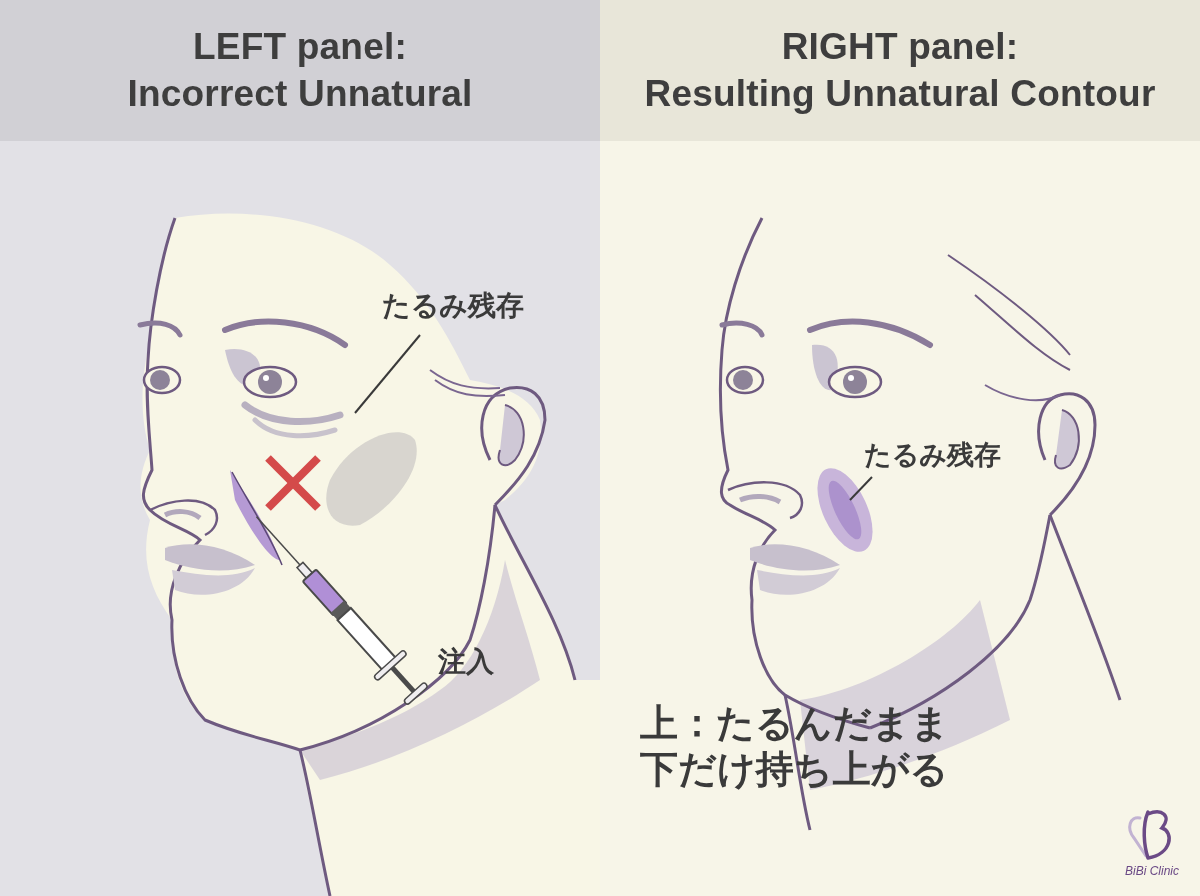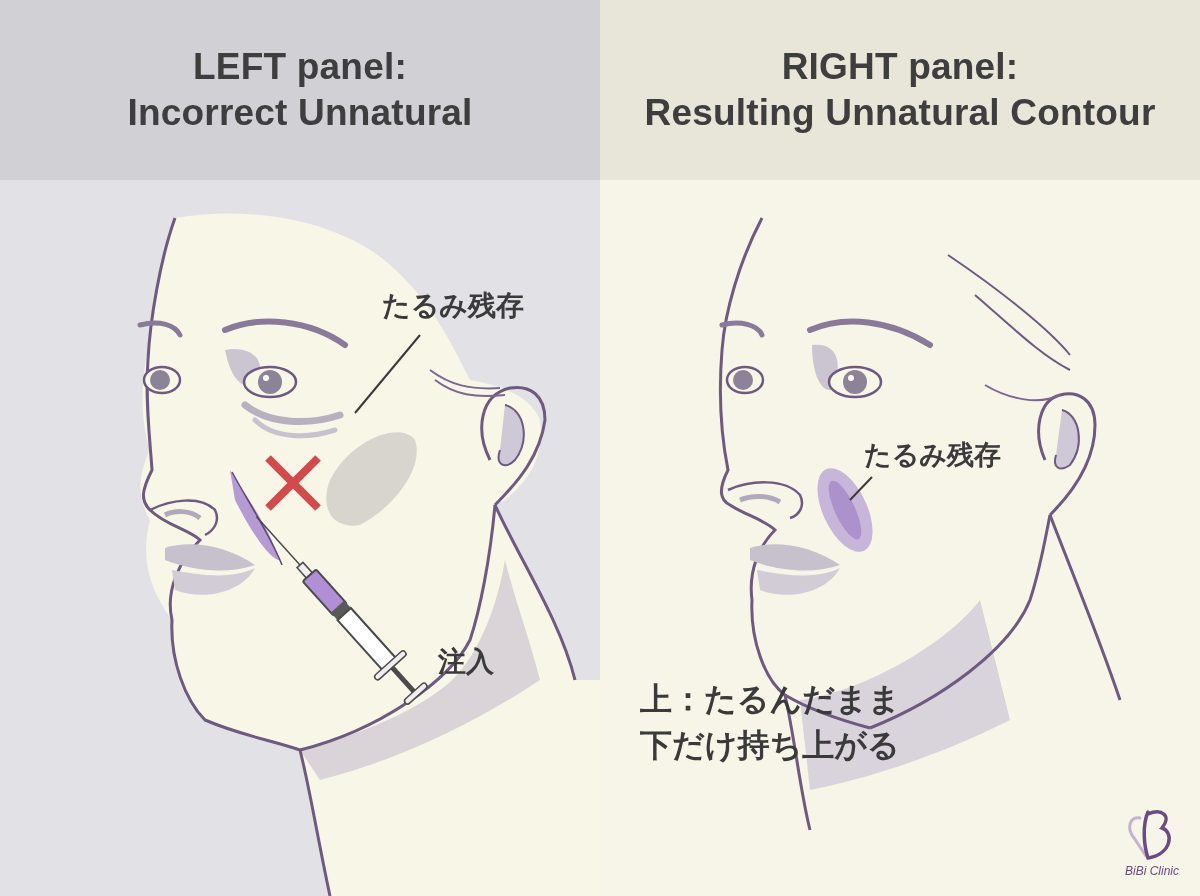--- a/index.html
+++ b/index.html
@@ -1,31 +1,31 @@
 <!DOCTYPE html>
 <html><head>
 <meta charset="utf-8">
 <style>
   html, body { margin:0; padding:0; }
   body { width:1200px; height:896px; position:relative; overflow:hidden; font-family:"DejaVu Sans","Liberation Sans",sans-serif; }
   .panel { position:absolute; top:0; height:896px; width:600px; }
   .panel-left { left:0; background:#e2e1e6; }
   .panel-right { left:600px; background:#f7f5e8;padding-left:24px; }
-  .header { position:absolute; top:0; left:0; width:600px; height:180px; display:flex; flex-direction:column; align-items:center; justify-content:center; }
+  .header { position:absolute; top:0; left:0; width:600px; height:141px; display:flex; flex-direction:column; align-items:center; justify-content:center; }
   .panel-left .header { background:#d1d0d5; }
   .panel-right .header { background:#e8e6d9; }
   .header span { font-family:"Liberation Sans",sans-serif; font-size:37px; color:#3e3e3e; line-height:1.25; letter-spacing:0.2px; }
   .header .l1 { font-weight:bold; }
   .header .l2 { font-weight:bold; }
   .art { position:absolute; left:0; top:0; }
   .label { position:absolute; color:#3a3a3a; font-family:"DejaVu Sans",sans-serif; font-weight:bold; white-space:nowrap; }
   .lbl-sag { left:382px; top:287px; font-size:28px; }
   .lbl-inj { left:438px; top:643px; font-size:28px; }
   .lbl-step { left:864px; top:437px; font-size:27px; }
-  .caption { position:absolute; left:640px; top:676px; font-size:32px; line-height:46px; color:#3a3a3a; font-weight:bold; font-family:Liberation Serif, serif; }
+  .caption { position:absolute; left:640px; top:700px; font-size:38px; line-height:46px; color:#3a3a3a; font-weight:bold; font-family:Liberation Serif, serif; }
   .caption div { white-space:nowrap; }
   .logo { position:absolute; left:1112px; top:806px; width:80px; height:80px; text-align:center;font-style:italic; }
   .logo-text { position:absolute; left:0; top:58px; width:80px; text-align:center; font-size:12px; color:#6b4a86; font-family:"Liberation Sans",sans-serif; }
 </style>
 </head>
 <body>
 
 <div class="panel panel-left">
   <div class="header">
     <span class="l1">LEFT panel:</span>

